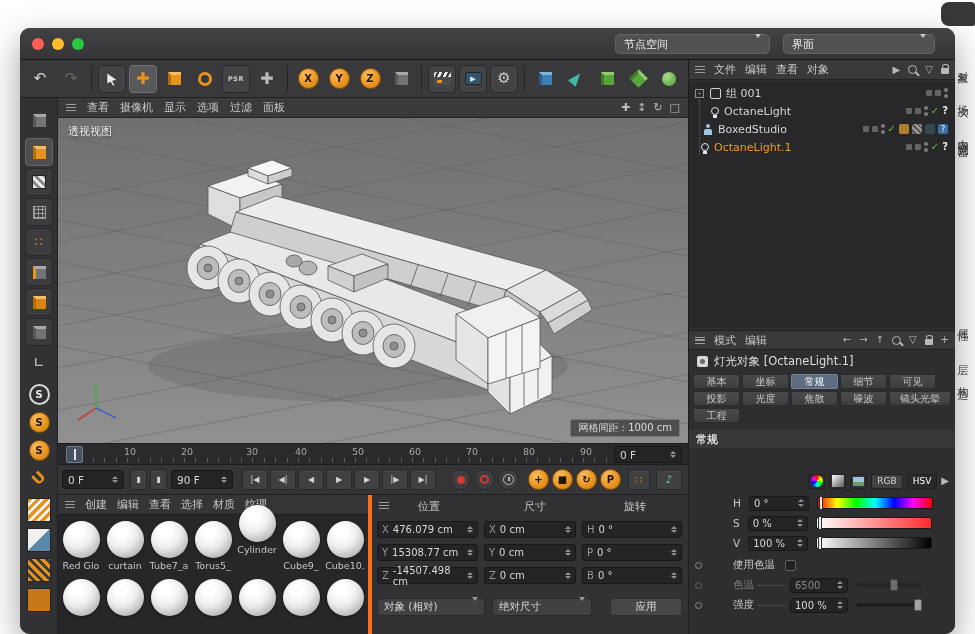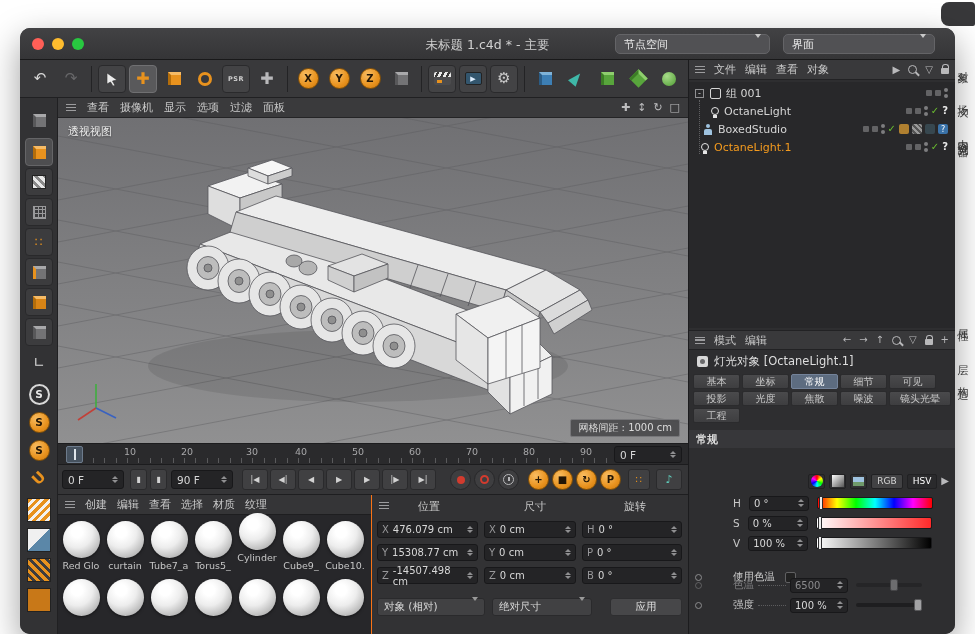--- a/index.html
+++ b/index.html
@@ -81,21 +81,21 @@
 
 .playbar{position:absolute;left:38px;top:437px;width:630px;height:30px;background:#353537;border-bottom:1px solid #1e1e20}
 .pbtn{position:absolute;top:4px;width:26px;height:21px;background:#404042;border:1px solid #2a2a2c;border-radius:3px;color:#d2d2d2;font-size:8px;display:flex;align-items:center;justify-content:center}
 .circ{position:absolute;top:4px;width:21px;height:21px;border-radius:50%;background:#3e3e40;border:1px solid #28282a;display:flex;align-items:center;justify-content:center}
 .circ.orange{background:radial-gradient(circle at 35% 30%,#f8bd62,#e8921e 60%,#c9770d);border-color:#8a5406;color:#221505;font-size:10px;font-weight:bold}
 .reddot{width:8px;height:8px;border-radius:50%;background:#d23b2e}
 .redring{width:9px;height:9px;border-radius:50%;border:2.5px solid #d23b2e}
 .clockic{width:11px;height:11px;border-radius:50%;border:1.5px solid #b8b8ba;position:relative}
 .clockic::after{content:"";position:absolute;left:4px;top:2px;width:1.5px;height:4px;background:#b8b8ba}
 
-.materials{position:absolute;left:38px;top:467px;width:314px;height:139px;background:#27272a;border-right:1px solid #f97316}
+.materials{position:absolute;left:38px;top:467px;width:314px;height:139px;background:#27272a;border-right:4px solid #f97316}
 .mmenu{position:absolute;left:0;top:0;right:0;height:20px;background:#353537;border-bottom:1px solid #1e1e20;display:flex;align-items:center;gap:10px;padding:0 7px;font-size:11px;color:#c9c9c9}
 .mtile{position:absolute;width:42px;text-align:center}
 .msphere{width:37px;height:37px;margin:0 auto;border-radius:50%;background:radial-gradient(circle at 38% 30%,#ffffff 0 16%,#ededed 45%,#bcbcbc 75%,#8f8f8f);box-shadow:0 1px 3px rgba(0,0,0,.5)}
 .mname{margin-top:2px;font-size:9.5px;color:#c6c6c6;white-space:nowrap;overflow:hidden}
 
 .coords{position:absolute;left:352px;top:467px;width:316px;height:139px;background:#323234}
 .chead{position:absolute;top:4px;font-size:11px;color:#c9c9c9}
 .cfield{position:absolute;height:17px;background:#242426;border:1px solid #18181a;border-radius:3px;display:flex;align-items:center;padding:0 4px;font-size:10px;color:#d8d8d8}
 .cfield .lb{color:#98989a;margin-right:4px}
 .cdrop{position:absolute;height:18px;background:#414143;border:1px solid #2a2a2c;border-radius:3px;display:flex;align-items:center;padding:0 6px;font-size:10.5px;color:#d8d8d8}
@@ -168,21 +168,20 @@
 <div class="side-tab" style="top:320px">属性</div>
 <div class="side-tab" style="top:356px">层</div>
 <div class="side-tab" style="top:378px">构造</div>
 
 <div class="window">
 
   <div class="titlebar">
     <div class="tl" style="left:12px;background:#ff5f57"></div>
     <div class="tl" style="left:32px;background:#febc2e"></div>
     <div class="tl" style="left:52px;background:#28c840"></div>
-    <div class="title">未标题 1.c4d * - 主要</div>
     <div class="tb-select" style="left:595px;width:155px">
       <span>节点空间</span>
       <span class="cv"><span class="tri-d"></span></span>
     </div>
     <div class="tb-select" style="left:763px;width:152px">
       <span>界面</span>
       <span class="cv"><span class="tri-d"></span></span>
     </div>
   </div>
 
@@ -535,21 +534,21 @@
         <div class="mname">curtain</div>
       </div>
     <div class="mtile" style="left:90px;top:26px">
         <div class="msphere"></div>
         <div class="mname">Tube7_a</div>
       </div>
     <div class="mtile" style="left:134px;top:26px">
         <div class="msphere"></div>
         <div class="mname">Torus5_</div>
       </div>
-    <div class="mtile" style="left:178px;top:18px">
+    <div class="mtile" style="left:178px;top:10px">
         <div class="msphere"></div>
         <div class="mname">Cylinder</div>
       </div>
     <div class="mtile" style="left:222px;top:26px">
         <div class="msphere"></div>
         <div class="mname">Cube9_</div>
       </div>
     <div class="mtile" style="left:266px;top:26px">
         <div class="msphere"></div>
         <div class="mname">Cube10.</div>
@@ -829,21 +828,21 @@
           <span class="sp">
             <i class="u"></i>
             <i class="d"></i>
           </span>
         </span>
       <span class="gradbar grad-v" style="margin-left:8px;width:116px">
           <span class="gmark" style="left:1px"></span>
         </span>
     </div>
 
-    <div class="prow" style="top:508px;padding:0 6px">
+    <div class="prow" style="top:496px;padding:0 6px">
       <span class="adot"></span>
       <span style="margin-left:31px">使用色温</span>
       <span class="cbox" style="margin-left:10px"></span>
     </div>
 
     <div class="prow" style="top:516px;padding:0 6px;color:#7d7d7f">
       <span class="adot" style="opacity:.5"></span>
       <span style="margin-left:31px">色温</span>
       <span class="leader" style="flex:0 0 28px;margin:0 4px"></span>
       <span class="afield" style="width:58px;color:#8a8a8c">

